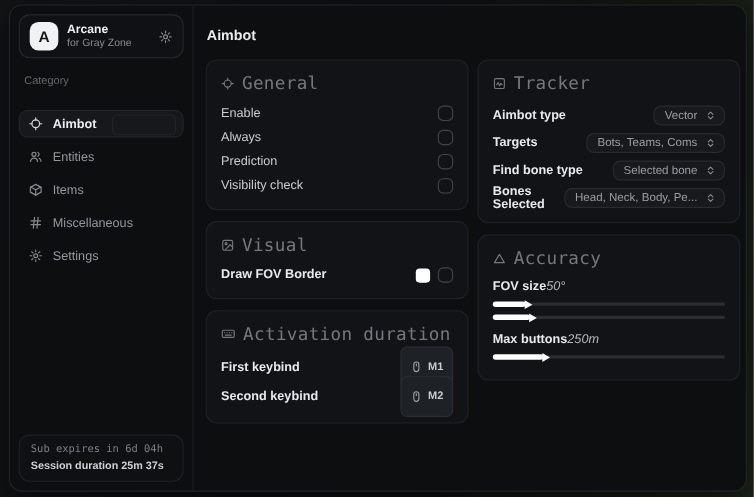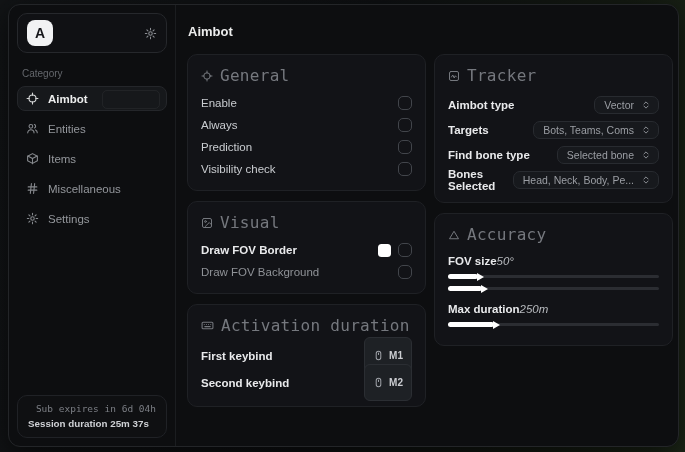--- a/index.html
+++ b/index.html
@@ -24,38 +24,38 @@
     background:#101114; display:flex; align-items:center; gap:8px; padding:0 9px;
   }
   .logo {
     width:26px; height:26px; border-radius:8px; background:#f1f2f3;
     color:#15161a; font-weight:700; font-size:14px;
     display:flex; align-items:center; justify-content:center;
   }
   .brand-name { font-size:11px; font-weight:700; color:#eceded; line-height:13px; }
   .brand-sub  { font-size:9.5px; color:#8a8d92; line-height:12px; }
   .brand .gear-btn { margin-left:auto; color:#8a8d92; display:flex; cursor:pointer; }
-  .category { font-size:10px; color:#64676c; margin:15px 5px 7px; }
+  .category { font-size:10px; color:#64676c; margin:15px 5px 21px; }
   .nav { display:flex; flex-direction:column; gap:5px; }
   .nav-item {
     display:flex; align-items:center; gap:9px; height:25px; padding:0 8px;
     border:1px solid transparent; border-radius:8px; color:#94979c; font-size:11.5px;
     cursor:pointer; position:relative;
   }
   .nav-item.active { background:#16181b; border-color:#24262a; color:#eceded; font-weight:700; }
   .nav-item .ni { display:flex; color:inherit; opacity:.9; }
   .ghost {
     position:absolute; right:6px; top:3px; width:58px; height:19px;
     border:1px solid rgba(255,255,255,.05); border-radius:5px;
   }
   .side-footer {
     margin-top:auto; border:1px solid #202226; border-radius:10px;
     background:#0f1012; padding:7px 10px 8px;
   }
-  .expires { font-family:"DejaVu Sans Mono", monospace; font-size:9.5px; color:#7c7f85; margin-bottom:4px; white-space:nowrap;text-align:right; }
+  .expires { font-family:"DejaVu Sans Mono", monospace; font-size:9.5px; color:#7c7f85; margin-bottom:4px; white-space:nowrap; }
   .session { font-size:9.8px; color:#cfd1d5; font-weight:700; white-space:nowrap; }
   
   .main { flex:1; padding:10px 7px 0 11px; }
   .page-title { font-size:13px; font-weight:700; color:#eceded; margin:9px 0 15px 1px; }
   .columns { display:flex; gap:8px; }
   .col { width:239px; display:flex; flex-direction:column; gap:10px; }
   .card {
     background:#121317; border:1px solid #1f2125; border-radius:10px;
     padding:9px 13px 10px;
   }
@@ -103,20 +103,24 @@
   svg { display:block; }
 </style>
 </head>
 <body>
 
 <div class="window">
 
   <aside class="sidebar">
     <div class="brand">
       <div class="logo">A</div>
+      <div>
+        <div class="brand-name">Arcane</div>
+        <div class="brand-sub">for Gray Zone</div>
+      </div>
       <span class="gear-btn">
         <svg width="13" height="13" viewBox="0 0 24 24" fill="none" stroke="currentColor" stroke-width="2" stroke-linecap="round">
             <circle cx="12" cy="12" r="3.2"></circle>
             <path d="M12 2.5v2.8M12 18.7v2.8M2.5 12h2.8M18.7 12h2.8M5.3 5.3l2 2M16.7 16.7l2 2M18.7 5.3l-2 2M7.3 16.7l-2 2"></path>
           </svg>
       </span>
     </div>
 
     <div class="category">Category</div>
 
@@ -223,24 +227,20 @@
             </span>
             <span>Visual</span>
           </div>
           <div class="row">
             <span class="lbl bright">Draw FOV Border</span>
             <span class="ctrl">
               <span class="swatch" style="background:#ffffff"></span>
               <span class="checkbox"></span>
             </span>
           </div>
-          <div class="row">
-            <span class="lbl dim">Draw FOV Background</span>
-            <span class="checkbox"></span>
-          </div>
         </section>
 
         <section class="card">
           <div class="card-header">
             <span class="ci">
               <svg width="13" height="13" viewBox="0 0 24 24" fill="none" stroke="currentColor" stroke-width="2" stroke-linecap="round" stroke-linejoin="round">
                   <rect x="2" y="6" width="20" height="12" rx="2"></rect>
                   <path d="M6 10h.01M10 10h.01M14 10h.01M18 10h.01M7 14h10"></path>
                 </svg>
             </span>
@@ -347,21 +347,21 @@
           </div>
           <div class="slider">
             <span class="slider-fill" style="width: 14%;"></span>
           </div>
 
           <div class="slider">
             <span class="slider-fill" style="width: 16%;"></span>
           </div>
 
           <div class="s-row">
-            <span class="lbl bright">Max duration</span>
+            <span class="lbl bright">Max buttons</span>
             <span class="s-val">250m</span>
           </div>
           <div class="slider">
             <span class="slider-fill" style="width: 22%;"></span>
           </div>
         </section>
       </div>
     </div>
   </main>
 </div>

